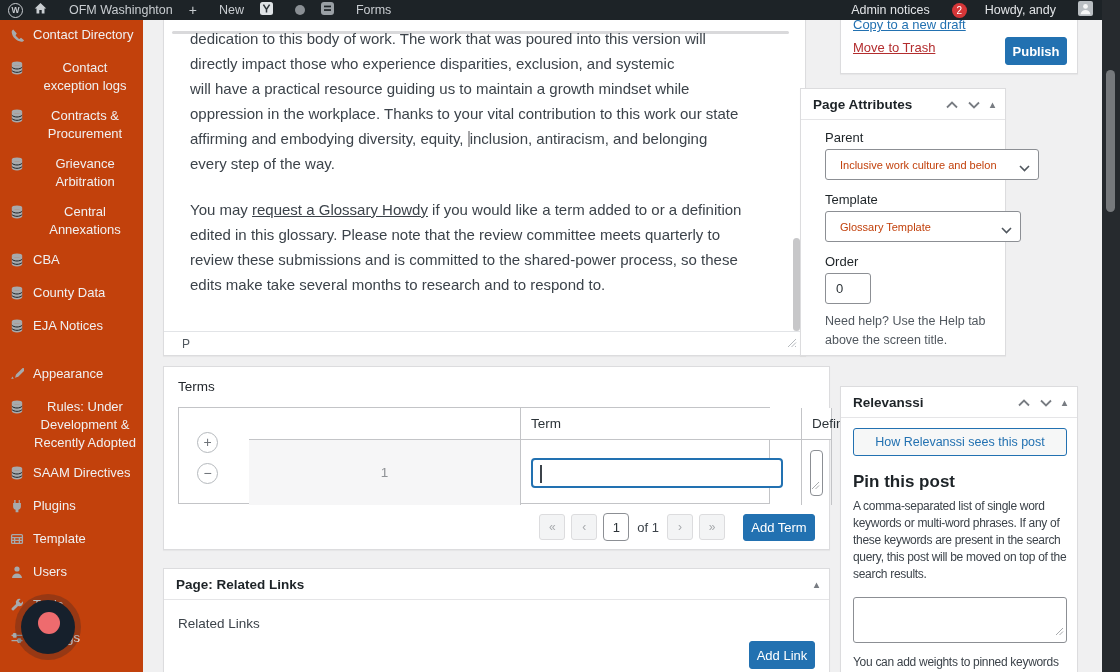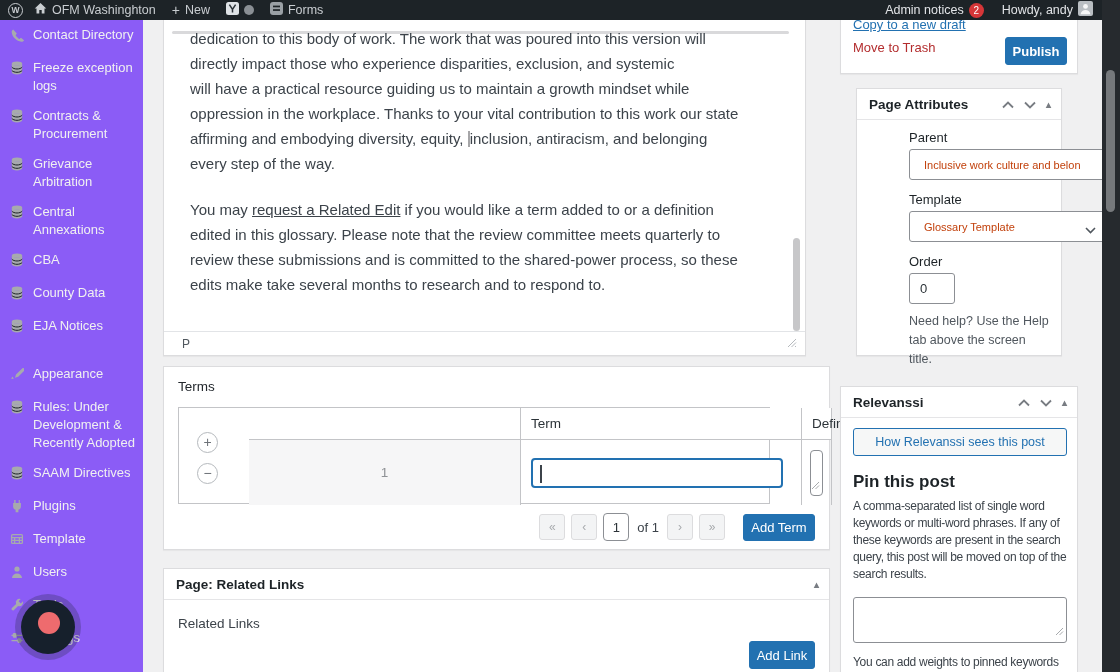--- a/index.html
+++ b/index.html
@@ -3,31 +3,31 @@
 <meta charset="utf-8">
 <style>
   * { margin:0; padding:0; box-sizing:border-box; }
   html,body { width:1120px; height:672px; overflow:hidden; }
   body { font-family:"Liberation Sans", sans-serif; background:#f0f0f1; position:relative; color:#1d2327; }
 
   
   .admin-bar { position:absolute; left:0; top:0; width:1120px; height:20px; background:#1d2327;
     display:flex; align-items:center; color:#c9cdd1; font-size:12.5px; z-index:100; }
   .ab-left { display:flex; align-items:center; gap:6px; padding-left:8px; }
-  .ab-item { display:flex; align-items:center; gap:5px; padding:0 5px; height:20px; cursor:pointer; }
+  .ab-item { display:flex; align-items:center; gap:22px; padding:0 5px; height:20px; cursor:pointer; }
   .ab-right { margin-left:auto; display:flex; align-items:center; gap:8px; padding-right:22px; color:#e2e4e7; }
   .wp-logo { width:15px; height:15px; border:1.4px solid #c9cdd1; border-radius:50%;
     display:flex; align-items:center; justify-content:center; font-size:8.5px; font-weight:bold; color:#c9cdd1; }
   .badge { background:#d63638; color:#fff; width:15px; height:15px; border-radius:50%;
     font-size:10px; display:flex; align-items:center; justify-content:center; }
   .plus { font-size:14px; color:#c9cdd1; line-height:1; }
   .gray-dot { width:10px; height:10px; border-radius:50%; background:#8a8f94; }
 
   
-  .sidebar { position:absolute; left:0; top:20px; width:143px; height:652px; background:#8b5cf6; z-index:50; }
+  .sidebar { position:absolute; left:0; top:20px; width:143px; height:652px; background:#c2410c; z-index:50;text-align:center; }
   .menu-item { display:flex; gap:9px; padding:6px 6px 6px 10px; color:#f0f0f1; font-size:13px;
     line-height:18px; cursor:pointer; align-items:flex-start; }
   .menu-item .mi-icon { flex:0 0 14px; margin-top:2px; }
   .menu-item.gap-top { margin-top:15px; }
 
   
   .bubble { position:absolute; left:21px; top:600px; width:54px; height:54px; border-radius:50%;
     background:#16202c; box-shadow:0 0 0 6px rgba(22,32,44,.25); z-index:200; }
   .bubble .dot { position:absolute; left:17px; top:12px; width:22px; height:22px; border-radius:50%; background:#ee6b6e; }
 
@@ -84,25 +84,25 @@
   .add-term { width:72px; height:27px; margin-left:12px; }
 
   
   .related-box { left:163px; top:568px; width:667px; height:110px; }
   .related-label { padding:16px 0 0 14px; font-size:13.5px; color:#3c434a; }
   .add-link { position:absolute; right:14px; top:72px; width:66px; height:28px; }
 
   
   .publish-box { left:840px; top:12px; width:238px; height:62px; }
   .link-blue { position:absolute; left:12px; top:4px; font-size:13px; color:#2271b1; text-decoration:underline; cursor:pointer; }
-  .link-red { position:absolute; left:12px; top:27px; font-size:13px; color:#b32d2e; cursor:pointer; }
+  .link-red { position:absolute; left:12px; top:27px; font-size:13px; color:#b32d2e; text-decoration:underline; cursor:pointer; }
   .publish-btn { position:absolute; right:10px; top:24px; width:62px; height:28px; font-weight:bold; }
 
-  .attrs-box { left:856px; top:88px; width:206px; height:268px; }
-  .attrs-body { padding:10px 12px 0 24px;margin-left:28px; }
+  .attrs-box { left:800px; top:88px; width:206px; height:268px; }
+  .attrs-body { padding:10px 12px 0 24px; }
   .fld-label { font-size:13px; color:#1d2327; height:15px; }
   .select { margin-top:4px; height:31px; border:1px solid #8c8f94; border-radius:3px; background:#fff;
     display:flex; align-items:center; font-size:11px; color:#c2410c; padding:0 26px 0 14px;
     position:relative; white-space:nowrap; overflow:hidden; cursor:pointer; }
   .select .sel-chev { position:absolute; right:8px; top:12px; }
   .sel-parent { width:214px; } .sel-template { width:196px; }
   .mt12 { margin-top:12px; }
   .order-input { margin-top:4px; width:46px; height:31px; border:1px solid #8c8f94; border-radius:3px;
     background:#fff; font-size:13px; color:#2c3338; padding-left:10px; font-family:"Liberation Sans",sans-serif; }
   .help-text { margin-top:8px; font-size:12.5px; line-height:19px; color:#50575e; }
@@ -177,21 +177,21 @@
     <span>Contact Directory</span>
   </div>
   <div class="menu-item">
     <span class="mi-icon"><svg width="14" height="14" viewBox="0 0 14 14">
           <g fill="#a7aaad">
             <ellipse cx="7" cy="2.7" rx="5.2" ry="2.1"></ellipse>
             <path d="M1.8 2.7v8.6c0 1.2 2.3 2.2 5.2 2.2s5.2-1 5.2-2.2V2.7c-1 1.2-2.9 1.8-5.2 1.8S2.8 3.9 1.8 2.7z"></path>
           </g>
           <path stroke="#1d2327" fill="none" d="M1.8 6.1c1 1.2 2.9 1.9 5.2 1.9s4.2-.7 5.2-1.9M1.8 9.4c1 1.2 2.9 1.9 5.2 1.9s4.2-.7 5.2-1.9"></path>
         </svg></span>
-    <span>Freeze exception logs</span>
+    <span>Contact exception logs</span>
   </div>
   <div class="menu-item">
     <span class="mi-icon"><svg width="14" height="14" viewBox="0 0 14 14">
           <g fill="#a7aaad">
             <ellipse cx="7" cy="2.7" rx="5.2" ry="2.1"></ellipse>
             <path d="M1.8 2.7v8.6c0 1.2 2.3 2.2 5.2 2.2s5.2-1 5.2-2.2V2.7c-1 1.2-2.9 1.8-5.2 1.8S2.8 3.9 1.8 2.7z"></path>
           </g>
           <path stroke="#1d2327" fill="none" d="M1.8 6.1c1 1.2 2.9 1.9 5.2 1.9s4.2-.7 5.2-1.9M1.8 9.4c1 1.2 2.9 1.9 5.2 1.9s4.2-.7 5.2-1.9"></path>
         </svg></span>
     <span>Contracts &amp; Procurement</span>
@@ -322,21 +322,21 @@
 <div class="postbox editor-box">
   <div class="editor-topline"></div>
   <div class="editor-text">
     <div class="ln">dedication to this body of work. The work that was poured into this version will</div>
     <div class="ln">directly impact those who experience disparities, exclusion, and systemic</div>
     <div class="ln">will have a practical resource guiding us to maintain a growth mindset while</div>
     <div class="ln">oppression in the workplace. Thanks to your vital contribution to this work our state</div>
     <div class="ln"><span>affirming and embodying diversity, equity, </span><span class="caret"></span><span>inclusion, antiracism, and belonging</span></div>
     <div class="ln">every step of the way.</div>
     <div class="p2">
-      <div class="ln"><span>You may </span><span class="glossary-link">request a Related Edit</span><span> if you would like a term added to or a definition</span></div>
+      <div class="ln"><span>You may </span><span class="glossary-link">request a Glossary Howdy</span><span> if you would like a term added to or a definition</span></div>
       <div class="ln">edited in this glossary. Please note that the review committee meets quarterly to</div>
       <div class="ln">review these submissions and is committed to the shared-power process, so these</div>
       <div class="ln">edits make take several months to research and to respond to.</div>
     </div>
   </div>
   <div class="ed-scrollbar"></div>
   <div class="ed-status">
     <span>P</span>
     <span class="ed-grip"><svg width="10" height="10" viewBox="0 0 10 10">
           <path d="M9 1L1 9M9 4.5L4.5 9M9 8L8 9" stroke="#b5b9bd" stroke-width="1"></path>

